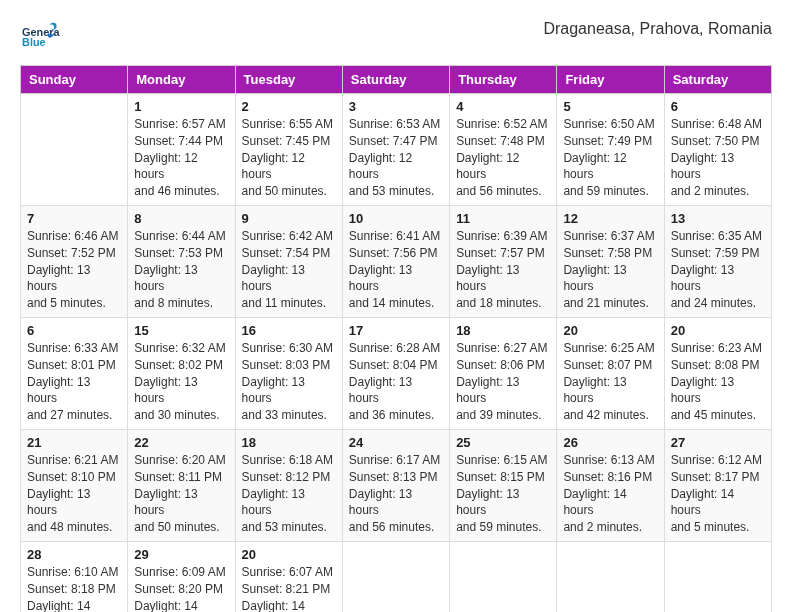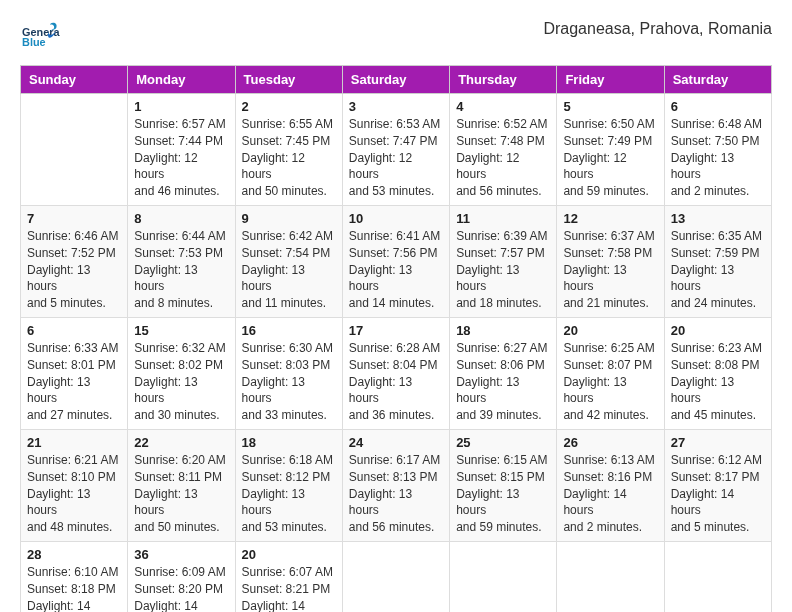--- a/index.html
+++ b/index.html
@@ -225,21 +225,21 @@
           <span class="day-number">27</span>
           <div class="day-info">Sunrise: 6:12 AM<br>Sunset: 8:17 PM<br>Daylight: 14 hours<br>and 5 minutes.</div>
         </td>
       </tr>
       <tr>
         <td>
           <span class="day-number">28</span>
           <div class="day-info">Sunrise: 6:10 AM<br>Sunset: 8:18 PM<br>Daylight: 14 hours<br>and 8 minutes.</div>
         </td>
         <td>
-          <span class="day-number">36</span>
+          <span class="day-number">29</span>
           <div class="day-info">Sunrise: 6:09 AM<br>Sunset: 8:20 PM<br>Daylight: 14 hours<br>and 10 minutes.</div>
         </td>
         <td>
           <span class="day-number">20</span>
           <div class="day-info">Sunrise: 6:07 AM<br>Sunset: 8:21 PM<br>Daylight: 14 hours<br>and 13 minutes.</div>
         </td>
         <td class="empty-cell"></td>
         <td class="empty-cell"></td>
         <td class="empty-cell"></td>
         <td class="empty-cell"></td>

